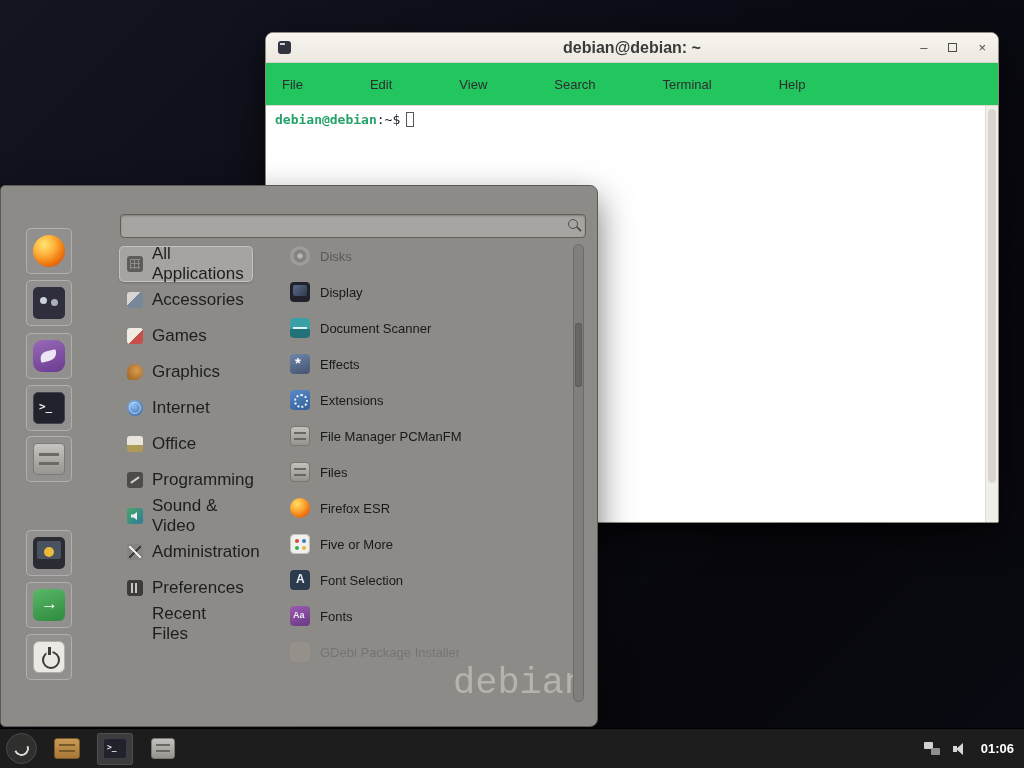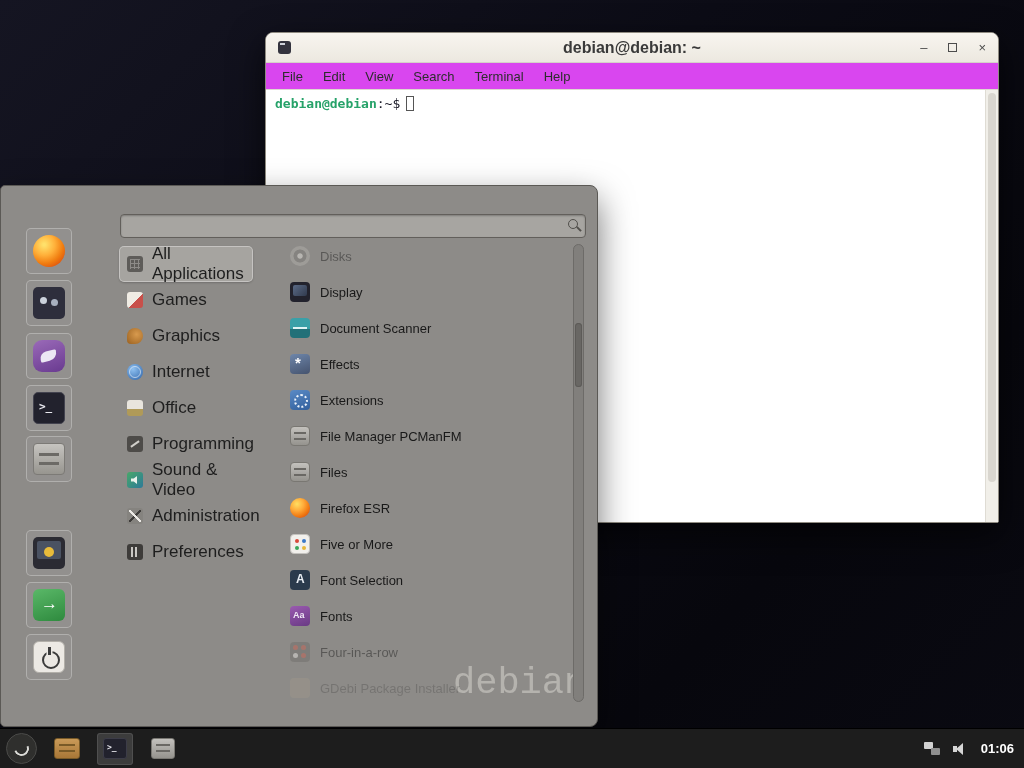--- a/index.html
+++ b/index.html
@@ -17,22 +17,22 @@
     border-bottom:1px solid #d6d2c8; border-radius:7px 7px 0 0;
     display:flex; align-items:center; padding:0 12px; position:relative; }
   .term-app-icon { width:13px; height:13px; background:#33333e; border-radius:3px; z-index:2; position:relative; }
   .term-app-icon::after { content:""; position:absolute; left:2px; top:2px; width:5px; height:2px; background:#cfd2da; }
   .titlebar-title { position:absolute; left:0; right:0; text-align:center;
     font-size:16px; font-weight:bold; color:#3a3a3a; }
   .win-controls { margin-left:auto; display:flex; align-items:center; gap:21px; z-index:2; }
   .win-btn { color:#4c4c4c; font-size:13px; line-height:13px; cursor:default; text-align:center; }
   .maximize-glyph { display:inline-block; width:9px; height:9px; border:1px solid #4c4c4c; }
 
-  .menubar { height:27px; background:#d946ef; border-bottom:1px solid #ddd9d0;
-    display:flex; align-items:center; padding:0 6px; }
+  .menubar { height:43px; background:#22c55e; border-bottom:1px solid #ddd9d0;
+    display:flex; align-items:center; padding:0 6px;gap:47px; }
   .menubar .mitem { padding:4px 10px; font-size:13px; color:#2d2d2d; }
 
   .term-content { flex:1; background:#ffffff; position:relative;
     font-family:"DejaVu Sans Mono", monospace; font-size:13px; padding:6px 22px 6px 9px; }
   .prompt-user { color:#26a269; font-weight:bold; }
   .prompt-rest { color:#1a1a28; }
   .term-cursor { display:inline-block; width:8px; height:15px; border:1px solid #555;
     vertical-align:text-bottom; margin-left:6px; }
   .term-scrollbar { position:absolute; top:0; right:0; bottom:0; width:13px;
     background:#f1efe9; border-left:1px solid #dfdcd4; }
@@ -269,20 +269,24 @@
 
     <input class="menu-search" type="text" placeholder="" style="">
     <span class="search-icon"></span>
 
     <div class="categories">
       <div class="cat-row selected">
           <span class="ci ci-all"></span>
           <span>All Applications</span>
         </div>
       <div class="cat-row">
+          <span class="ci ci-accessories"></span>
+          <span>Accessories</span>
+        </div>
+      <div class="cat-row">
           <span class="ci ci-games"></span>
           <span>Games</span>
         </div>
       <div class="cat-row">
           <span class="ci ci-graphics"></span>
           <span>Graphics</span>
         </div>
       <div class="cat-row">
           <span class="ci ci-internet"></span>
           <span>Internet</span>
@@ -299,20 +303,24 @@
           <span class="ci ci-sound"></span>
           <span>Sound &amp; Video</span>
         </div>
       <div class="cat-row">
           <span class="ci ci-admin"></span>
           <span>Administration</span>
         </div>
       <div class="cat-row">
           <span class="ci ci-preferences"></span>
           <span>Preferences</span>
+        </div>
+      <div class="cat-row">
+          <span class="ci ci-empty"></span>
+          <span>Recent Files</span>
         </div>
     </div>
 
     <div class="apps">
       <div class="app-row dim">
           <span class="ai ai-disks"></span>
           <span>Disks</span>
         </div>
       <div class="app-row">
           <span class="ai ai-display"></span>
@@ -346,24 +354,20 @@
           <span class="ai ai-five"></span>
           <span>Five or More</span>
         </div>
       <div class="app-row">
           <span class="ai ai-fontsel"></span>
           <span>Font Selection</span>
         </div>
       <div class="app-row">
           <span class="ai ai-fonts"></span>
           <span>Fonts</span>
-        </div>
-      <div class="app-row dim">
-          <span class="ai ai-four"></span>
-          <span>Four-in-a-row</span>
         </div>
       <div class="app-row faint">
           <span class="ai ai-gdebi"></span>
           <span>GDebi Package Installer</span>
         </div>
     </div>
 
     <div class="menu-scrollbar">
       <div class="sb-thumb"></div>
     </div>

